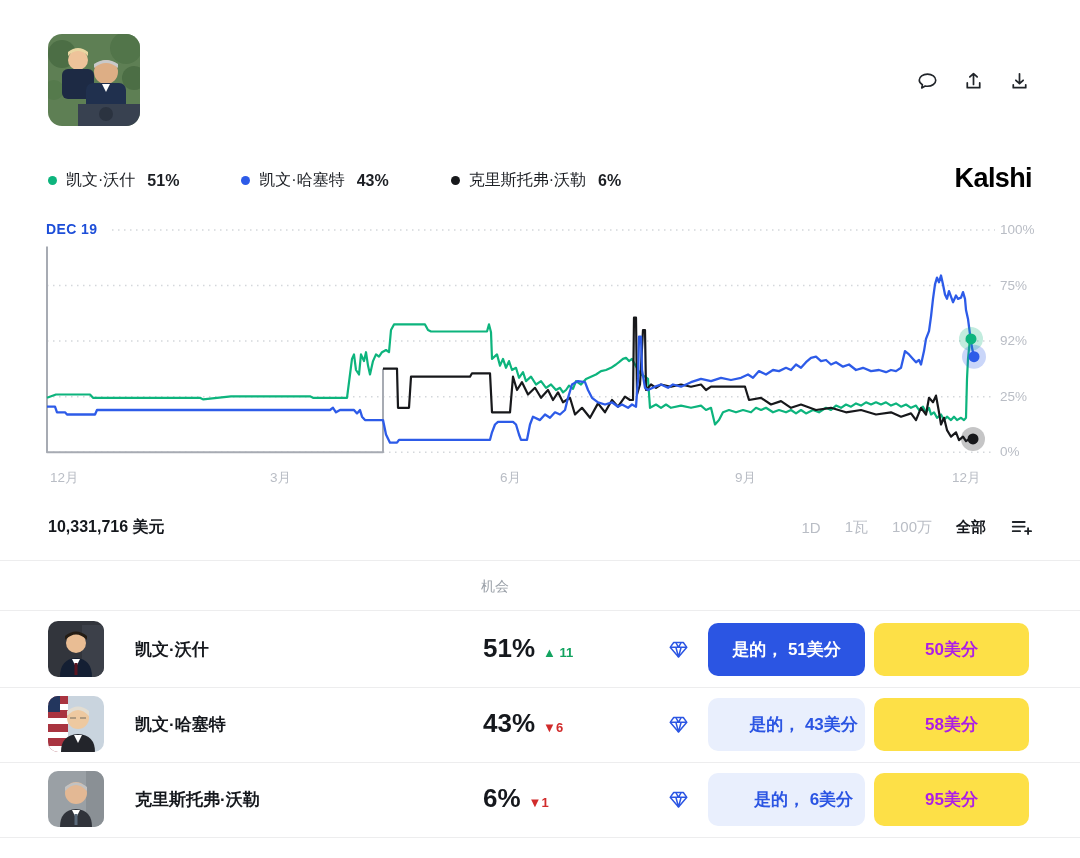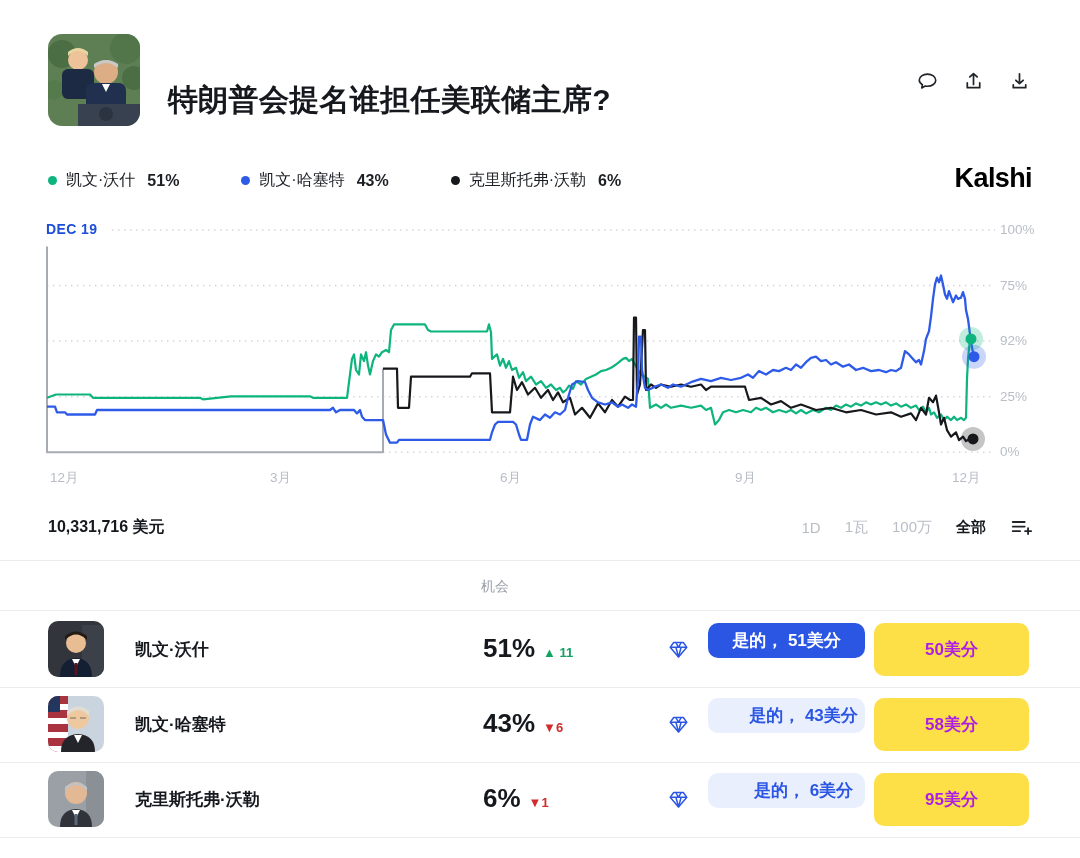--- a/index.html
+++ b/index.html
@@ -41,21 +41,21 @@
   
   .market-row { position:absolute; left:0; width:1080px; height:75px; }
   .row-avatar { position:absolute; left:48px; top:9px; width:56px; height:56px; border-radius:10px; overflow:hidden; }
   .row-name { position:absolute; left:135px; top:26px; font-size:17px; font-weight:600; }
   .row-odds { position:absolute; left:483px; top:21px; display:flex; align-items:baseline; gap:8px; }
   .row-pct { font-size:26px; font-weight:700; }
   .delta { font-size:13px; font-weight:700; }
   .delta-up { color:#13a360; }
   .delta-down { color:#d12b2b; }
   .gem { position:absolute; left:668px; top:27px; width:21px; height:21px; cursor:pointer; }
-  .yes-btn { position:absolute; left:708px; top:11px; width:157px; height:35px; border:none; border-radius:10px;
+  .yes-btn { position:absolute; left:708px; top:11px; width:157px; height:53px; border:none; border-radius:10px;
              font-size:17px; font-weight:700; font-family:inherit; cursor:pointer; }
   .yes-solid { background:#2b55e3; color:#fff; }
   .yes-light { background:#e9effd; color:#2b55e3;padding-left:40px; }
   .no-btn { position:absolute; left:874px; top:11px; width:155px; height:53px; border:none; border-radius:10px;
             background:#fde047; color:#ad1ee6; font-size:17px; font-weight:700; font-family:inherit; cursor:pointer; }
 </style>
 </head>
 <body>
 
 <div class="page">
@@ -71,21 +71,20 @@
       <path d="M20 22 Q30 12 40 22 L40 18 Q30 10 20 18 Z" fill="#e9d7a2"></path>
       <rect x="14" y="35" width="32" height="30" rx="6" fill="#1d2a44"></rect>
       <circle cx="58" cy="38" r="12" fill="#ddae85"></circle>
       <path d="M46 34 Q58 24 70 34 L70 30 Q58 22 46 30 Z" fill="#c9c9c9"></path>
       <rect x="38" y="49" width="40" height="28" rx="7" fill="#20304e"></rect>
       <path d="M54 50 L58 58 L62 50 Z" fill="#fff"></path>
       <rect x="30" y="70" width="62" height="22" fill="#384150"></rect>
       <circle cx="58" cy="80" r="7" fill="#2b3340"></circle>
     </svg>
   </div>
-  <h1 class="page-title">特朗普会提名谁担任美联储主席?</h1>
 
   <div class="header-actions">
     <div class="icon-btn">
       <svg viewBox="0 0 24 24" fill="none" stroke="#202429" stroke-width="1.7" stroke-linejoin="round">
         <path d="M12 4.3c-4.8 0-8.6 2.8-8.6 6.2 0 2 1.3 3.8 3.3 4.9l-.7 3.3 3.6-2c.8.2 1.6.3 2.4.3 4.8 0 8.6-2.9 8.6-6.4S16.8 4.3 12 4.3z"></path>
       </svg>
     </div>
     <div class="icon-btn">
       <svg viewBox="0 0 24 24" fill="none" stroke="#202429" stroke-width="1.8" stroke-linecap="round" stroke-linejoin="round">
         <path d="M12 15V4M8.2 7.3 12 3.7l3.8 3.6"></path>

